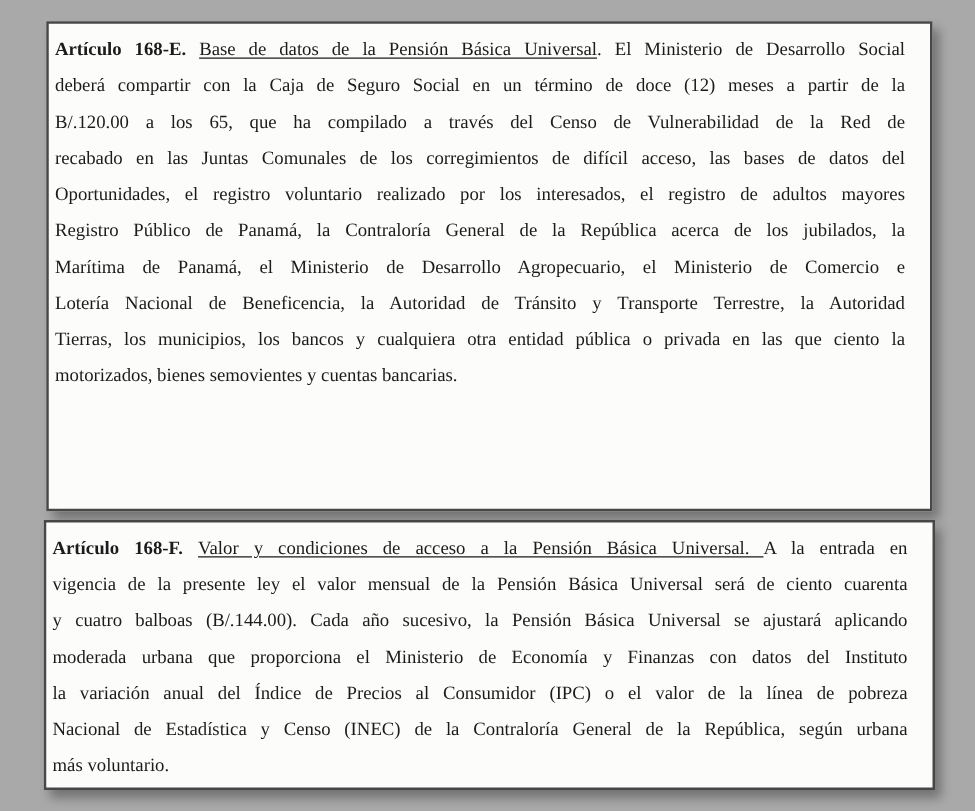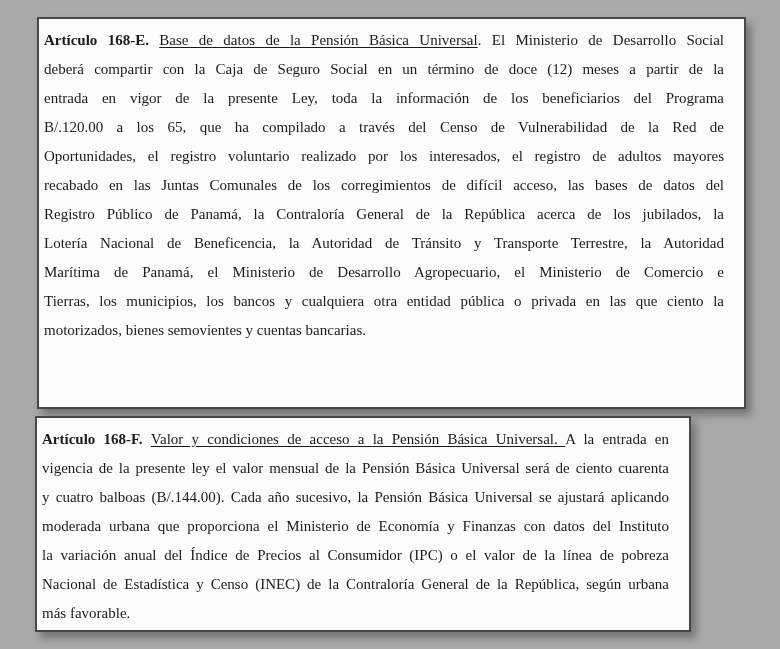--- a/index.html
+++ b/index.html
@@ -25,21 +25,21 @@
   }
   #article-box-168e {
     left: 37px;
     top: 17px;
     width: 709px;
     height: 392px;
   }
   #article-box-168f {
     left: 35px;
     top: 416px;
-    width: 656px;
+    width: 713px;
     height: 216px;
   }
   .line {
     font-size: 15px;
     line-height: 29px;
     color: #1b1b1b;
     text-align: justify;
     text-align-last: justify;
     text-justify: inter-word;
     white-space: nowrap;
@@ -54,32 +54,31 @@
     text-decoration: underline;
     text-underline-offset: 2px;
   }
 </style>
 </head>
 <body>
 
 <div class="doc-box" id="article-box-168e">
   <div class="line"><span class="lbl">Artículo 168-E. </span><span class="ttl">Base de datos de la Pensión Básica Universal</span><span>. El Ministerio de Desarrollo Social</span></div>
   <div class="line">deberá compartir con la Caja de  Seguro Social en un término de doce (12) meses a partir de la</div>
-  <div class="line">entrada en vigor de la presente Ley, toda la información de los beneficiarios del Programa</div>
   <div class="line">B/.120.00 a los 65, que ha compilado a través del Censo de Vulnerabilidad de la Red de</div>
+  <div class="line">recabado en las Juntas Comunales de los corregimientos de difícil acceso, las bases de datos del</div>
   <div class="line">Oportunidades, el registro voluntario realizado por los interesados, el registro de adultos mayores</div>
-  <div class="line">recabado en las Juntas Comunales de los corregimientos de difícil acceso, las bases de datos del</div>
   <div class="line">Registro Público de Panamá, la Contraloría General de la República acerca de los jubilados, la</div>
+  <div class="line">Marítima de Panamá, el Ministerio de Desarrollo Agropecuario, el Ministerio de Comercio e</div>
   <div class="line">Lotería Nacional de Beneficencia, la Autoridad de Tránsito y Transporte Terrestre, la Autoridad</div>
-  <div class="line">Marítima de Panamá, el Ministerio de Desarrollo Agropecuario, el Ministerio de Comercio e</div>
   <div class="line">Tierras, los municipios, los bancos y cualquiera otra entidad pública o privada en las que ciento la</div>
   <div class="line last">motorizados, bienes semovientes y cuentas bancarias.</div>
 </div>
 
 <div class="doc-box" id="article-box-168f">
   <div class="line"><span class="lbl">Artículo 168-F. </span><span class="ttl">Valor y condiciones de acceso a la  Pensión Básica Universal. </span><span> A la entrada en</span></div>
   <div class="line">vigencia de la presente ley el valor mensual de la Pensión Básica Universal será de ciento cuarenta</div>
   <div class="line">y cuatro balboas (B/.144.00). Cada año sucesivo, la Pensión Básica Universal se ajustará aplicando</div>
   <div class="line">moderada urbana que proporciona el Ministerio de Economía y Finanzas con datos del Instituto</div>
   <div class="line">la variación anual del Índice de Precios al Consumidor (IPC) o el valor de la línea de pobreza</div>
   <div class="line">Nacional de Estadística y Censo (INEC) de la Contraloría General de la República, según urbana</div>
-  <div class="line last">más favorable.</div>
+  <div class="line last">más voluntario.</div>
 </div>
 
 </body></html>

